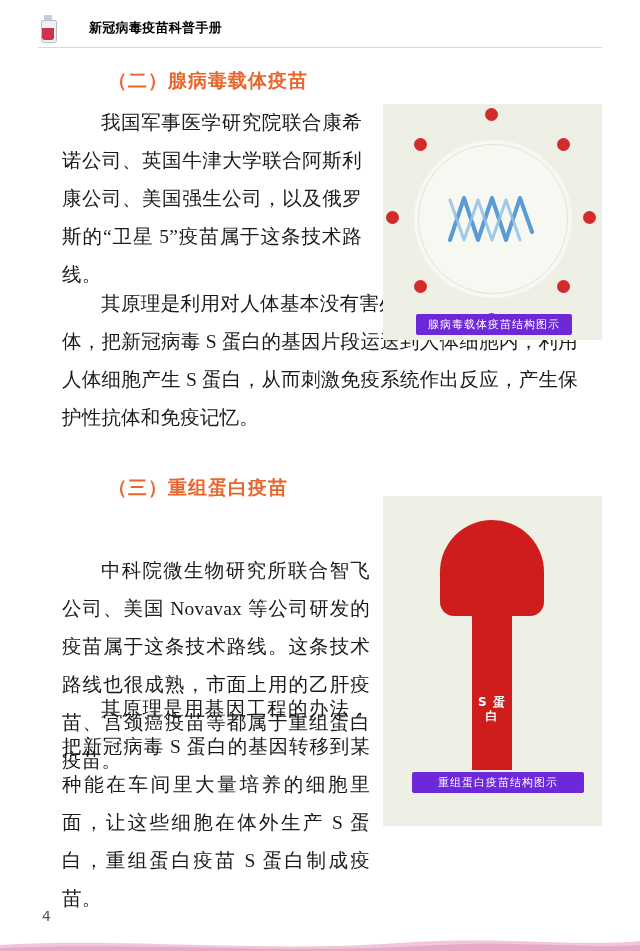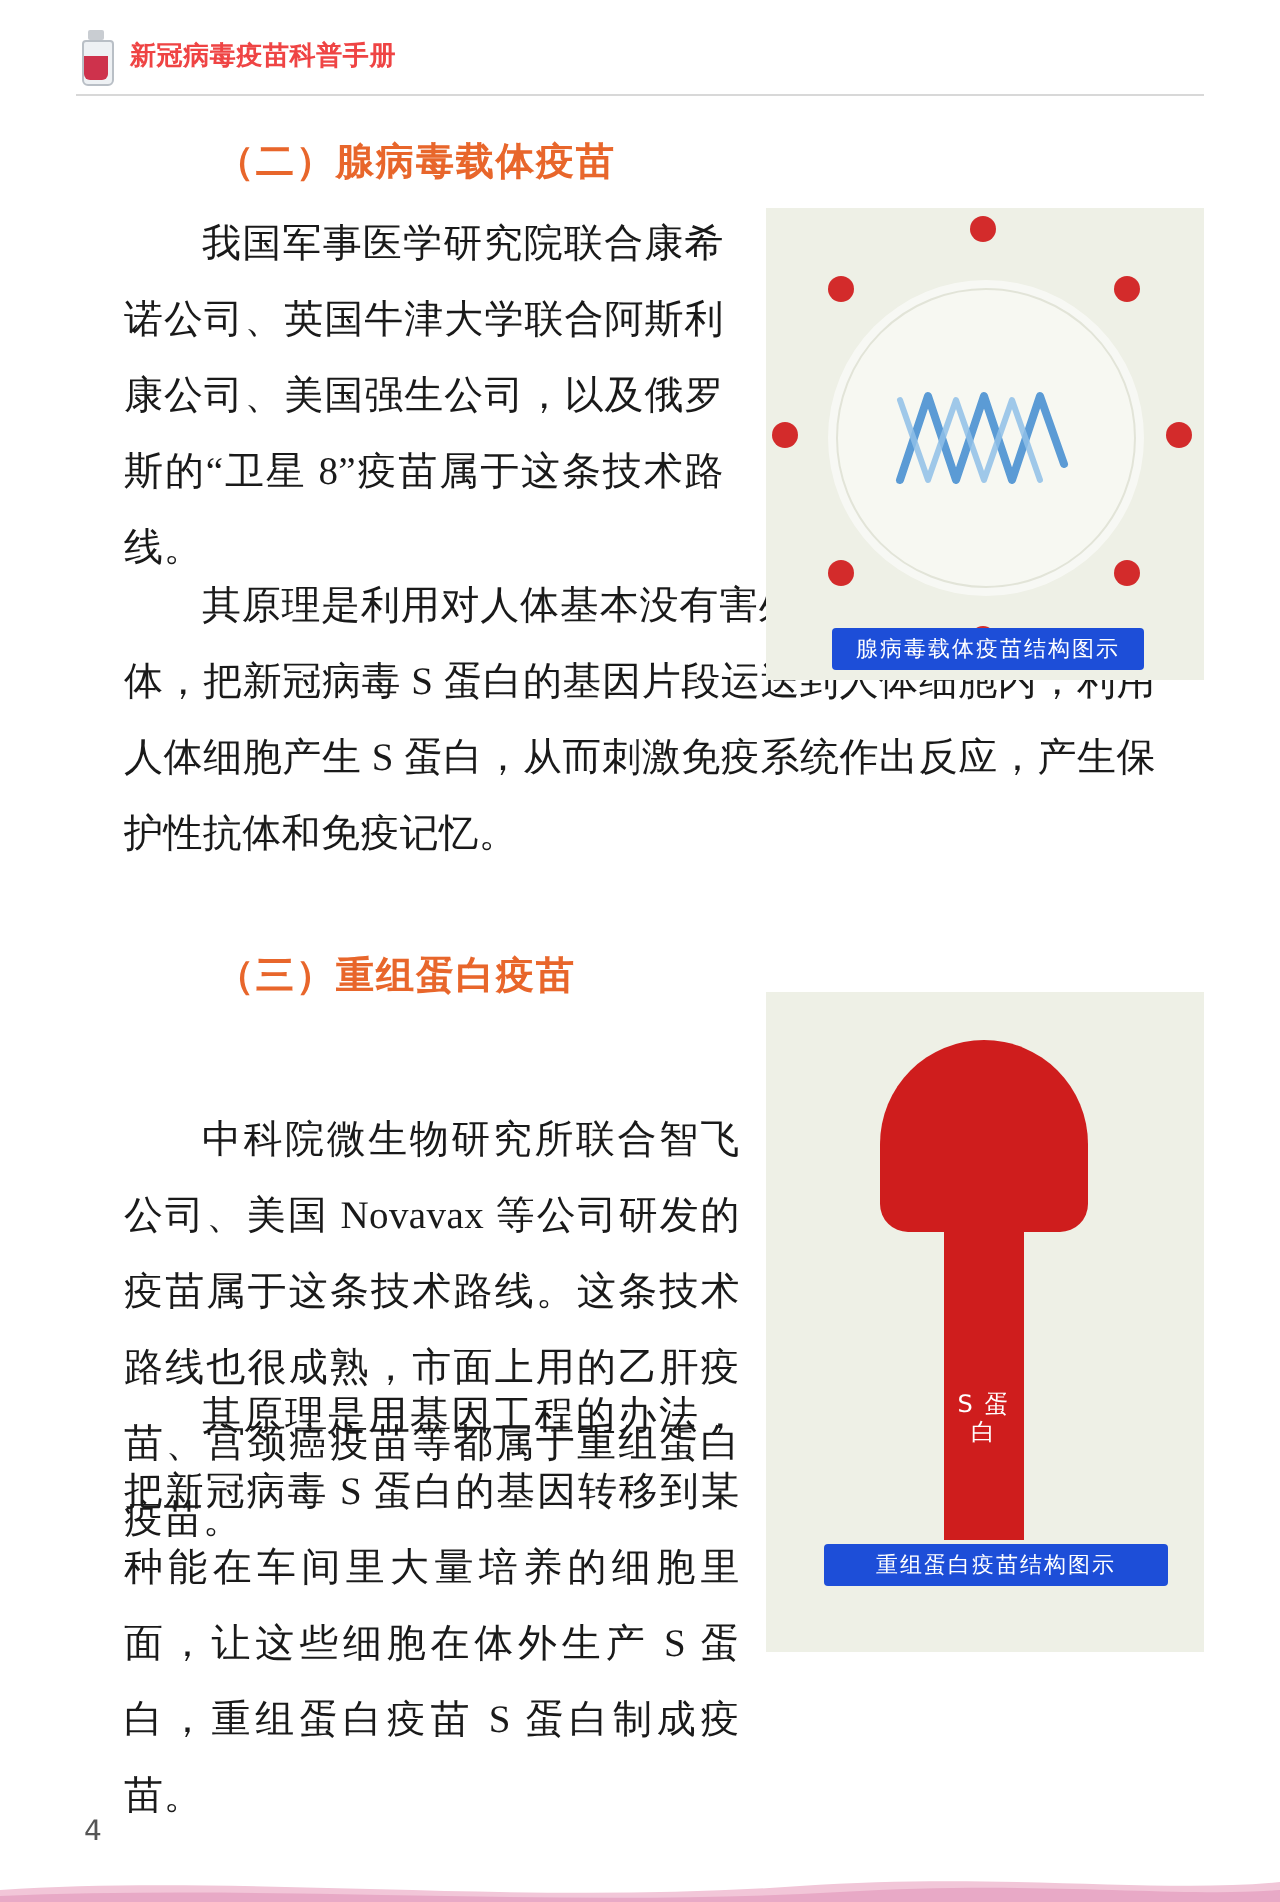--- a/index.html
+++ b/index.html
@@ -56,22 +56,23 @@
     width: 12px;
     height: 12px;
     background: #c8102e;
     border-radius: 0 0 3px 3px;
     opacity: .85;
   }
   .header-title {
     font-family: Liberation Sans, sans-serif;
     font-size: 13px;
     font-weight: bold;
-    color: #ef4444;
+    color: #000000;
     letter-spacing: .3px;
+    margin-left: 24px;
   }
   .header-rule {
     position: absolute;
     top: 47px;
     left: 38px;
     width: 564px;
     height: 1px;
     background: #d8d8d8;
   }
 
@@ -130,21 +131,21 @@
   .knob {
     position: absolute;
     width: 13px;
     height: 13px;
     border-radius: 50%;
     background: #d32b2b;
   }
 
   .fig-caption {
     position: absolute;
-    background: #1d4ed8;
+    background: #6d28d9;
     color: #ffffff;
     font-family: "DejaVu Sans", "Liberation Sans", sans-serif;
     font-size: 11px;
     letter-spacing: 1px;
     text-align: center;
     border-radius: 2px;
     line-height: 21px;
     height: 21px;
   }
   #fig1-caption { left: 416px; top: 314px; width: 156px; }
@@ -176,21 +177,21 @@
     background: #cf1d1d;
   }
   .protein-label {
     position: absolute;
     left: 34px;
     top: 175px;
     width: 36px;
     color: #ffffff;
     font-family: "DejaVu Sans", "Liberation Sans", sans-serif;
     font-size: 12px;
-    font-weight: normal;
+    font-weight: bold;
     text-align: center;
     letter-spacing: 1px;
     line-height: 14px;
   }
   #fig2-caption { left: 412px; top: 772px; width: 172px; }
 
   
   .page-number {
     position: absolute;
     left: 42px;
@@ -215,21 +216,21 @@
     <span class="vial-cap"></span>
     <span class="vial-body"></span>
     <span class="vial-liquid"></span>
   </span>
   <span class="header-title">新冠病毒疫苗科普手册</span>
 </div>
 <div class="header-rule"></div>
 
 <div class="section-title" id="sec1-title">（二）腺病毒载体疫苗</div>
 
-<div class="body-text indent" id="sec1-p1">我国军事医学研究院联合康希诺公司、英国牛津大学联合阿斯利康公司、美国强生公司，以及俄罗斯的“卫星 8”疫苗属于这条技术路线。</div>
+<div class="body-text indent" id="sec1-p1">我国军事医学研究院联合康希诺公司、英国牛津大学联合阿斯利康公司、美国强生公司，以及俄罗斯的“卫星 5”疫苗属于这条技术路线。</div>
 <div class="body-text indent" id="sec1-p2">其原理是利用对人体基本没有害处的腺病毒作为运输载体，把新冠病毒 S 蛋白的基因片段运送到人体细胞内，利用人体细胞产生 S 蛋白，从而刺激免疫系统作出反应，产生保护性抗体和免疫记忆。</div>
 
 <div class="figure" id="fig1">
   <div class="virus-core"></div>
 
   <div>
     <div class="stem" style="left:106px; top:14px; height:32px;"></div>
     <div class="knob" style="left:102px; top:4px;"></div>
   </div>
   <div>

